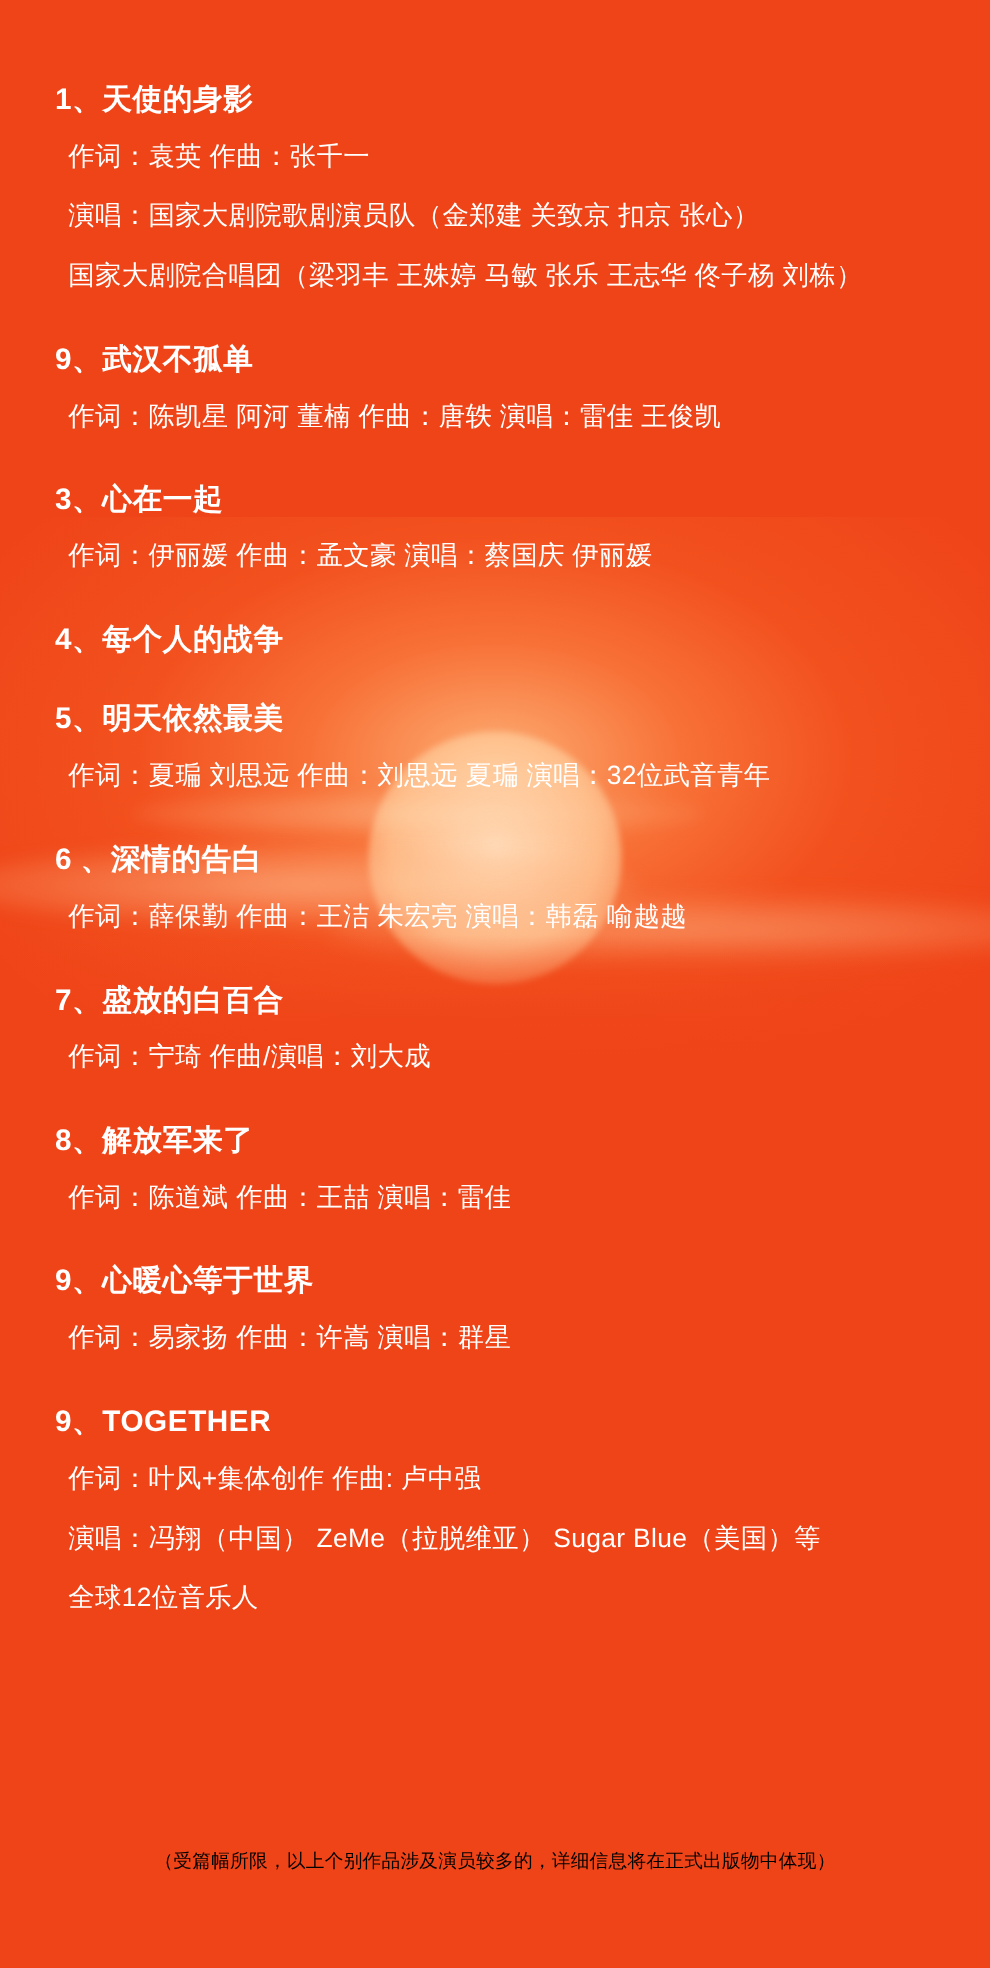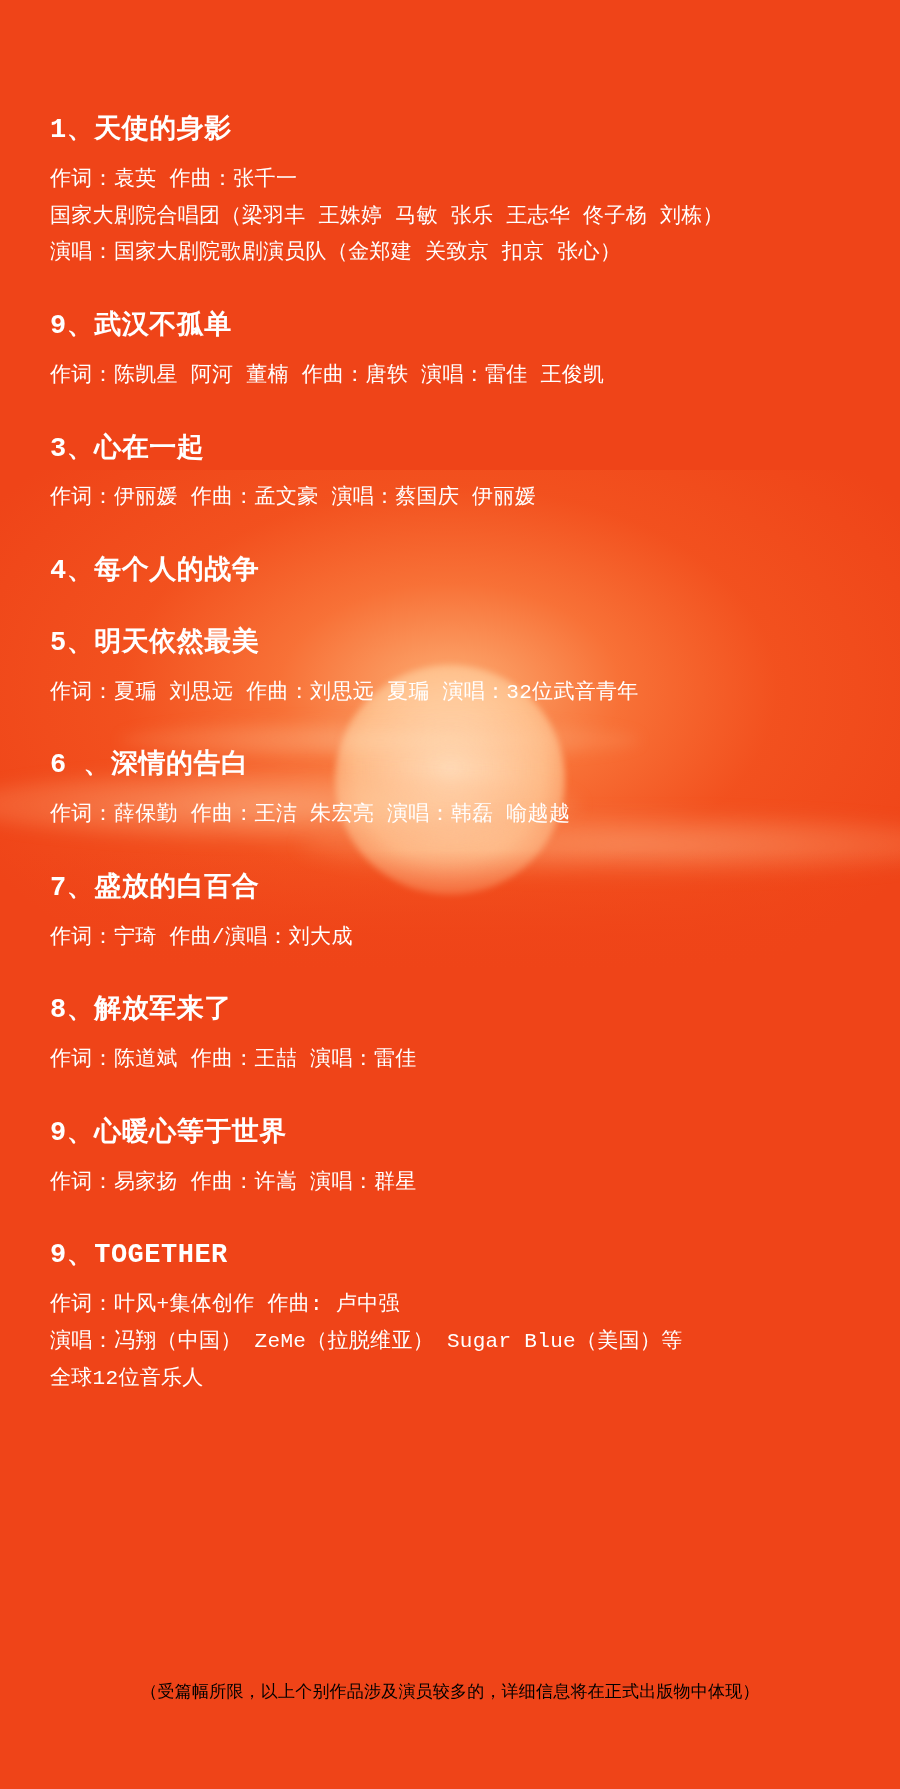--- a/index.html
+++ b/index.html
@@ -106,43 +106,42 @@
     height: 120px;
     background: linear-gradient(to bottom,
                 rgba(239,68,24,0.0) 0%,
                 rgba(239,68,24,0.85) 70%,
                 #ef4418 100%);
   }
   
   .content {
     position: relative;
     z-index: 2;
-    padding: 114px 50px 0 50px;
+    padding: 74px 50px 0 50px;
     box-sizing: border-box;
-    font-family: Liberation Mono, monospace;
   }
   .track {
     margin-bottom: 38px;
   }
   .track:last-of-type {
     margin-bottom: 0;
   }
   .track-title {
     font-size: 27px;
     font-weight: bold;
     letter-spacing: 0.5px;
     margin: 0 0 14px 0;
     line-height: 1.25;
     color: #ffffff;
     white-space: pre;
   }
   .track-line {
-    font-size: 21px;
+    font-size: 24px;
     line-height: 1.75;
-    margin: 0;
+    margin: 12px;
     color: #ffffff;
     letter-spacing: 0.3px;
     white-space: pre-wrap;
   }
   .footnote {
     position: absolute;
     left: 0;
     top: 1680px;
     width: 900px;
     text-align: center;
@@ -164,22 +163,22 @@
     <div class="cloud1"></div>
     <div class="cloud2"></div>
     <div class="horizon"></div>
   </div>
 
   <div class="content">
 
     <div class="track">
       <div class="track-title">1、天使的身影</div>
       <div class="track-line">作词：袁英 作曲：张千一</div>
+      <div class="track-line">演唱：国家大剧院歌剧演员队（金郑建 关致京 扣京 张心）</div>
       <div class="track-line">国家大剧院合唱团（梁羽丰 王姝婷 马敏 张乐 王志华 佟子杨 刘栋）</div>
-      <div class="track-line">演唱：国家大剧院歌剧演员队（金郑建 关致京 扣京 张心）</div>
     </div>
 
     <div class="track">
       <div class="track-title">9、武汉不孤单</div>
       <div class="track-line">作词：陈凯星 阿河 董楠 作曲：唐轶 演唱：雷佳 王俊凯</div>
     </div>
 
     <div class="track">
       <div class="track-title">3、心在一起</div>
       <div class="track-line">作词：伊丽媛 作曲：孟文豪 演唱：蔡国庆 伊丽媛</div>

